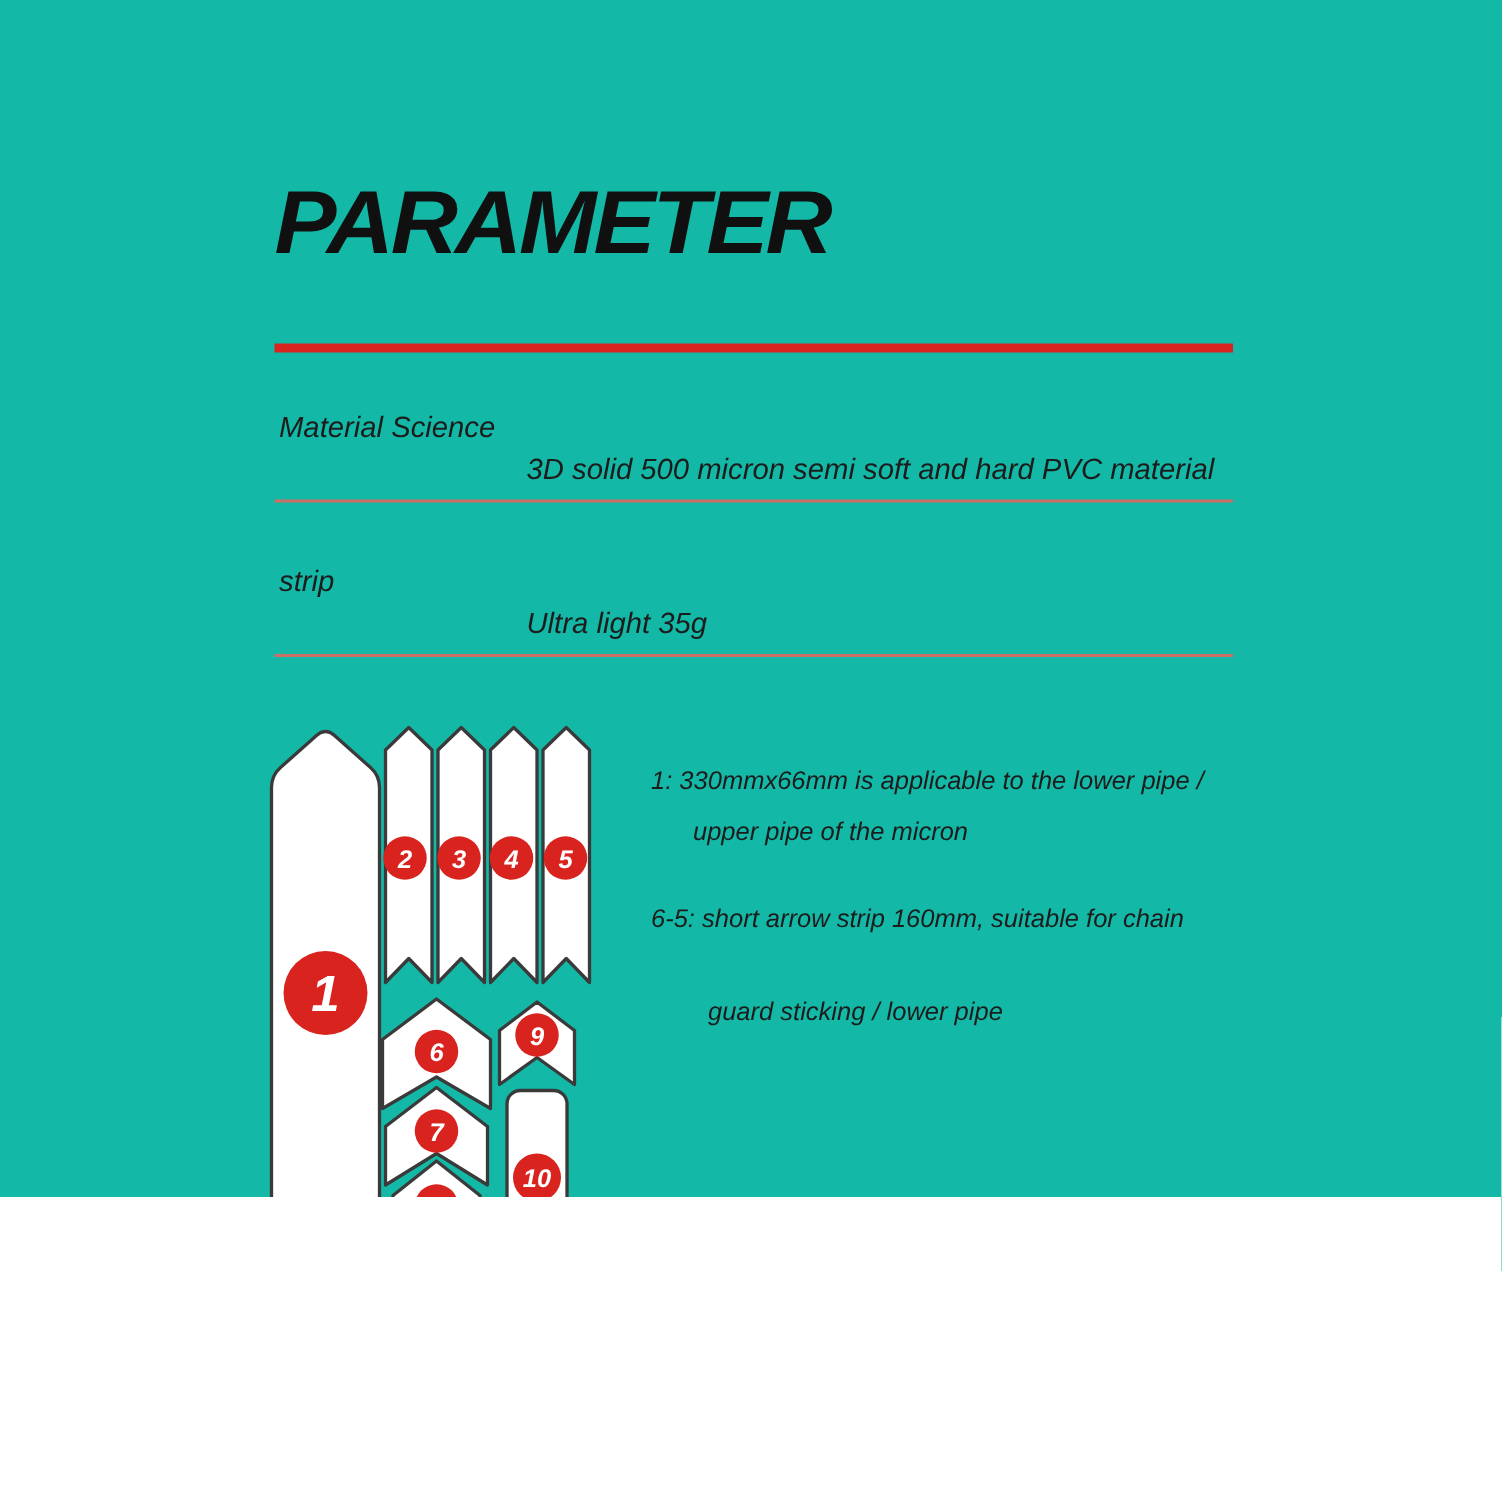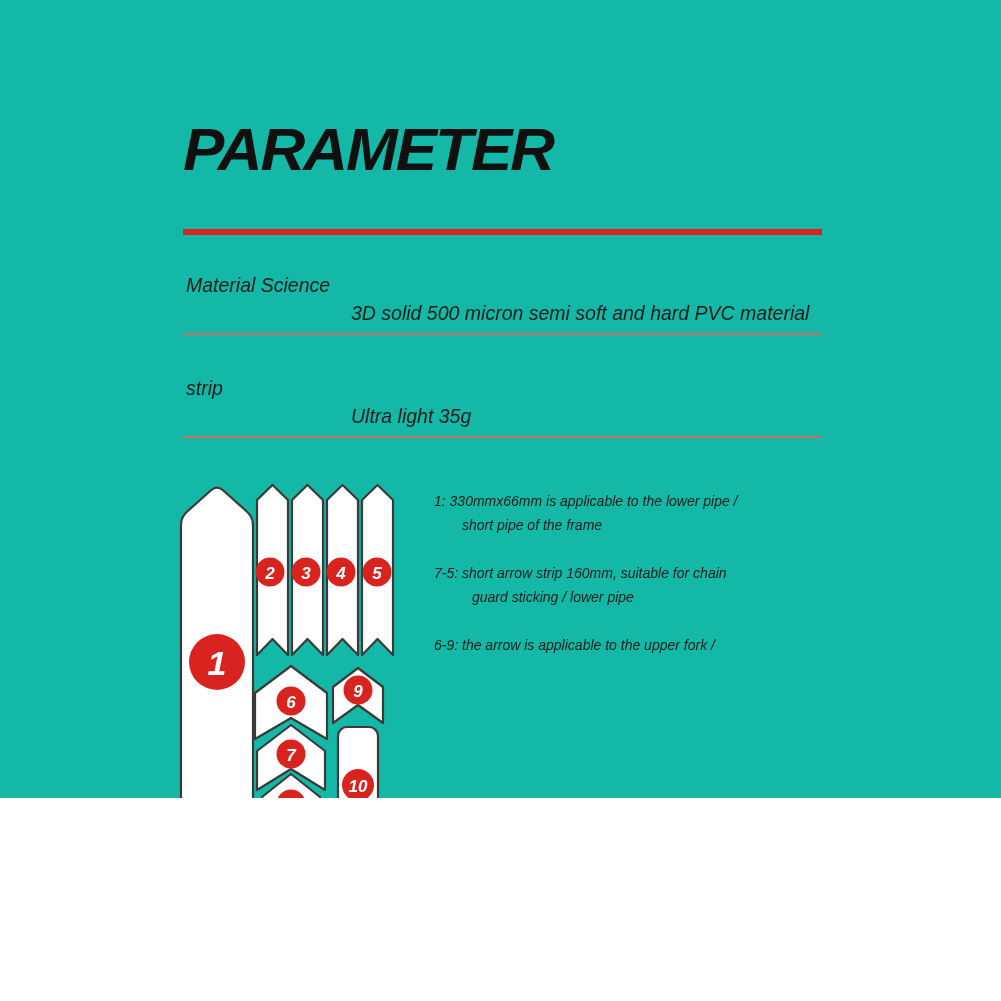--- a/index.html
+++ b/index.html
@@ -26,24 +26,24 @@
   .spec-row.row2{top:373px;}
   .spec-label{position:absolute;left:0;top:4px;white-space:nowrap;}
   .spec-value{position:absolute;left:165px;top:0;white-space:nowrap;margin-top:32px;}
   .diagram{position:absolute;left:170px;top:475px;width:260px;height:385px;}
   .diagram path,.diagram rect{fill:#ffffff;stroke:#3a3a3a;stroke-width:2.2;stroke-linejoin:round;}
   .diagram .num-circle{fill:#d8231f;stroke:none;}
   .diagram text{
     fill:#ffffff;font-family:"Liberation Sans", sans-serif;font-weight:bold;
     text-anchor:middle;dominant-baseline:central;
   }
-  .descriptions{position:absolute;left:434px;top:489px;width:420px;font-size:14px;line-height:24px;color:#1c1c1c;}
+  .descriptions{position:absolute;left:434px;top:504px;width:420px;font-size:17px;line-height:34px;color:#1c1c1c;}
   .desc-item{margin-bottom:24px;}
   .desc-item .l2.indent-sm{padding-left:28px;}
-  .desc-item .l2.indent-lg{padding-left:38px;}
+  .desc-item .l2.indent-lg{padding-left:38px;margin-top:28px;}
 </style>
 </head>
 <body>
 
 <div class="canvas">
 
   <h1 class="page-title">PARAMETER</h1>
   <div class="rule-thick"></div>
 
   <div class="spec-row row1">
@@ -93,28 +93,27 @@
     <text x="121" y="330" font-size="17">8</text>
     <circle class="num-circle" cx="188" cy="215" r="14.5"></circle>
     <text x="188" y="216" font-size="17">9</text>
     <circle class="num-circle" cx="188" cy="310" r="16"></circle>
     <text x="188" y="311" font-size="17">10</text>
   </svg>
 
   <div class="descriptions">
     <div class="desc-item">
       <div class="l1">1: 330mmx66mm is applicable to the lower pipe /</div>
-      <div class="l2 indent-sm">short pipe of the frame</div>
+      <div class="l2 indent-sm">upper pipe of the micron</div>
     </div>
     <div class="desc-item">
-      <div class="l1">7-5: short arrow strip 160mm, suitable for chain</div>
+      <div class="l1">6-5: short arrow strip 160mm, suitable for chain</div>
       <div class="l2 indent-lg">guard sticking / lower pipe</div>
     </div>
     <div class="desc-item">
-      <div class="l1">6-9: the arrow is applicable to the upper fork /</div>
     </div>
     <div class="desc-item">
     </div>
   </div>
 
   <div class="rule-thin r3"></div>
 
 </div>
 
 </body></html>

